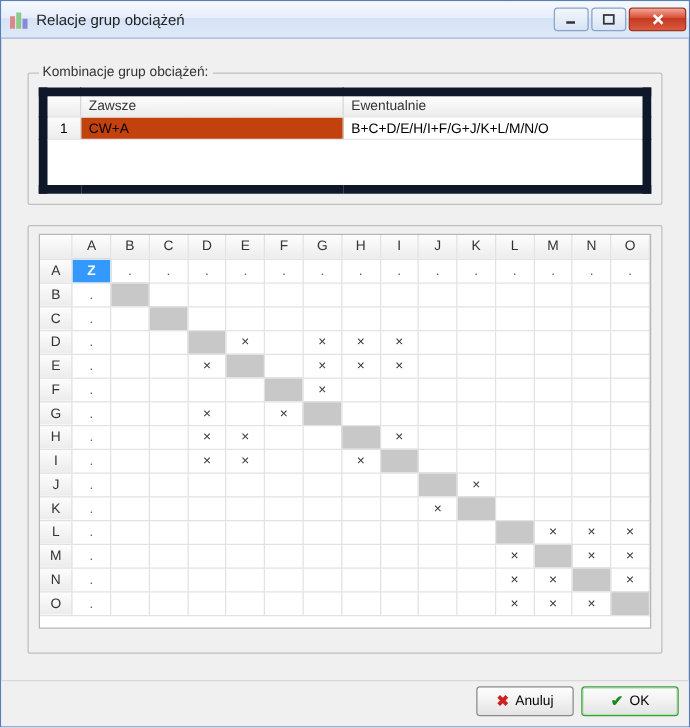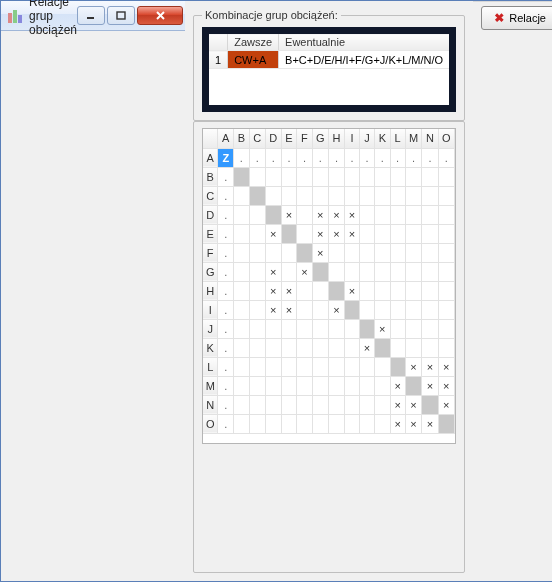--- a/index.html
+++ b/index.html
@@ -11,21 +11,21 @@
     width: 552px;
     height: 582px;
     overflow: hidden;
   }
   .window {
     width: 552px;
     height: 582px;
     border: 1px solid #5a7fb8;
     background: #f0f0f0;
     display: flex;
-    flex-direction: row;
+    flex-direction: column;
   }
   .titlebar {
     height: 30px;
     background: linear-gradient(to bottom, #f6f9fe 0%, #e6eefb 45%, #d5e3f7 46%, #dee9f8 100%);
     border-bottom: 1px solid #9fb6d8;
     display: flex;
     align-items: center;
     padding: 0 2px 0 6px;
   }
   .titlebar .icon {
@@ -49,24 +49,24 @@
   }
   .win-btn.close {
     width: 46px;
     background: linear-gradient(to bottom,#f3a597,#d9492f 45%,#c33a22 46%,#da5a3f);
     border-color:#9e3420;
     color:#fff;
     font-weight:bold;
   }
   .client {
     flex:1;
-    padding: 8px;
+    padding: 21px;
     display:flex;
     flex-direction:column;
-    gap:0;
+    gap:16px;
   }
   fieldset {
     border: 1px solid #bfbfbf;
     border-radius: 2px;
     margin:0;
     padding: 6px 8px 8px 8px;
     background: #f0f0f0;
   }
   legend {
     font-size: 11px;
@@ -527,20 +527,20 @@
               </tr>
             </tbody>
           </table>
       </div>
     </fieldset>
   </div>
 
   <div class="button-row">
     <button class="dlg">
       <span class="icon-x">✖</span>
-      <span>Relacje</span>
+      <span>Anuluj</span>
     </button>
     <button class="dlg ok">
       <span class="icon-check">✔</span>
       <span>OK</span>
     </button>
   </div>
 </div>
 
 </body></html>

